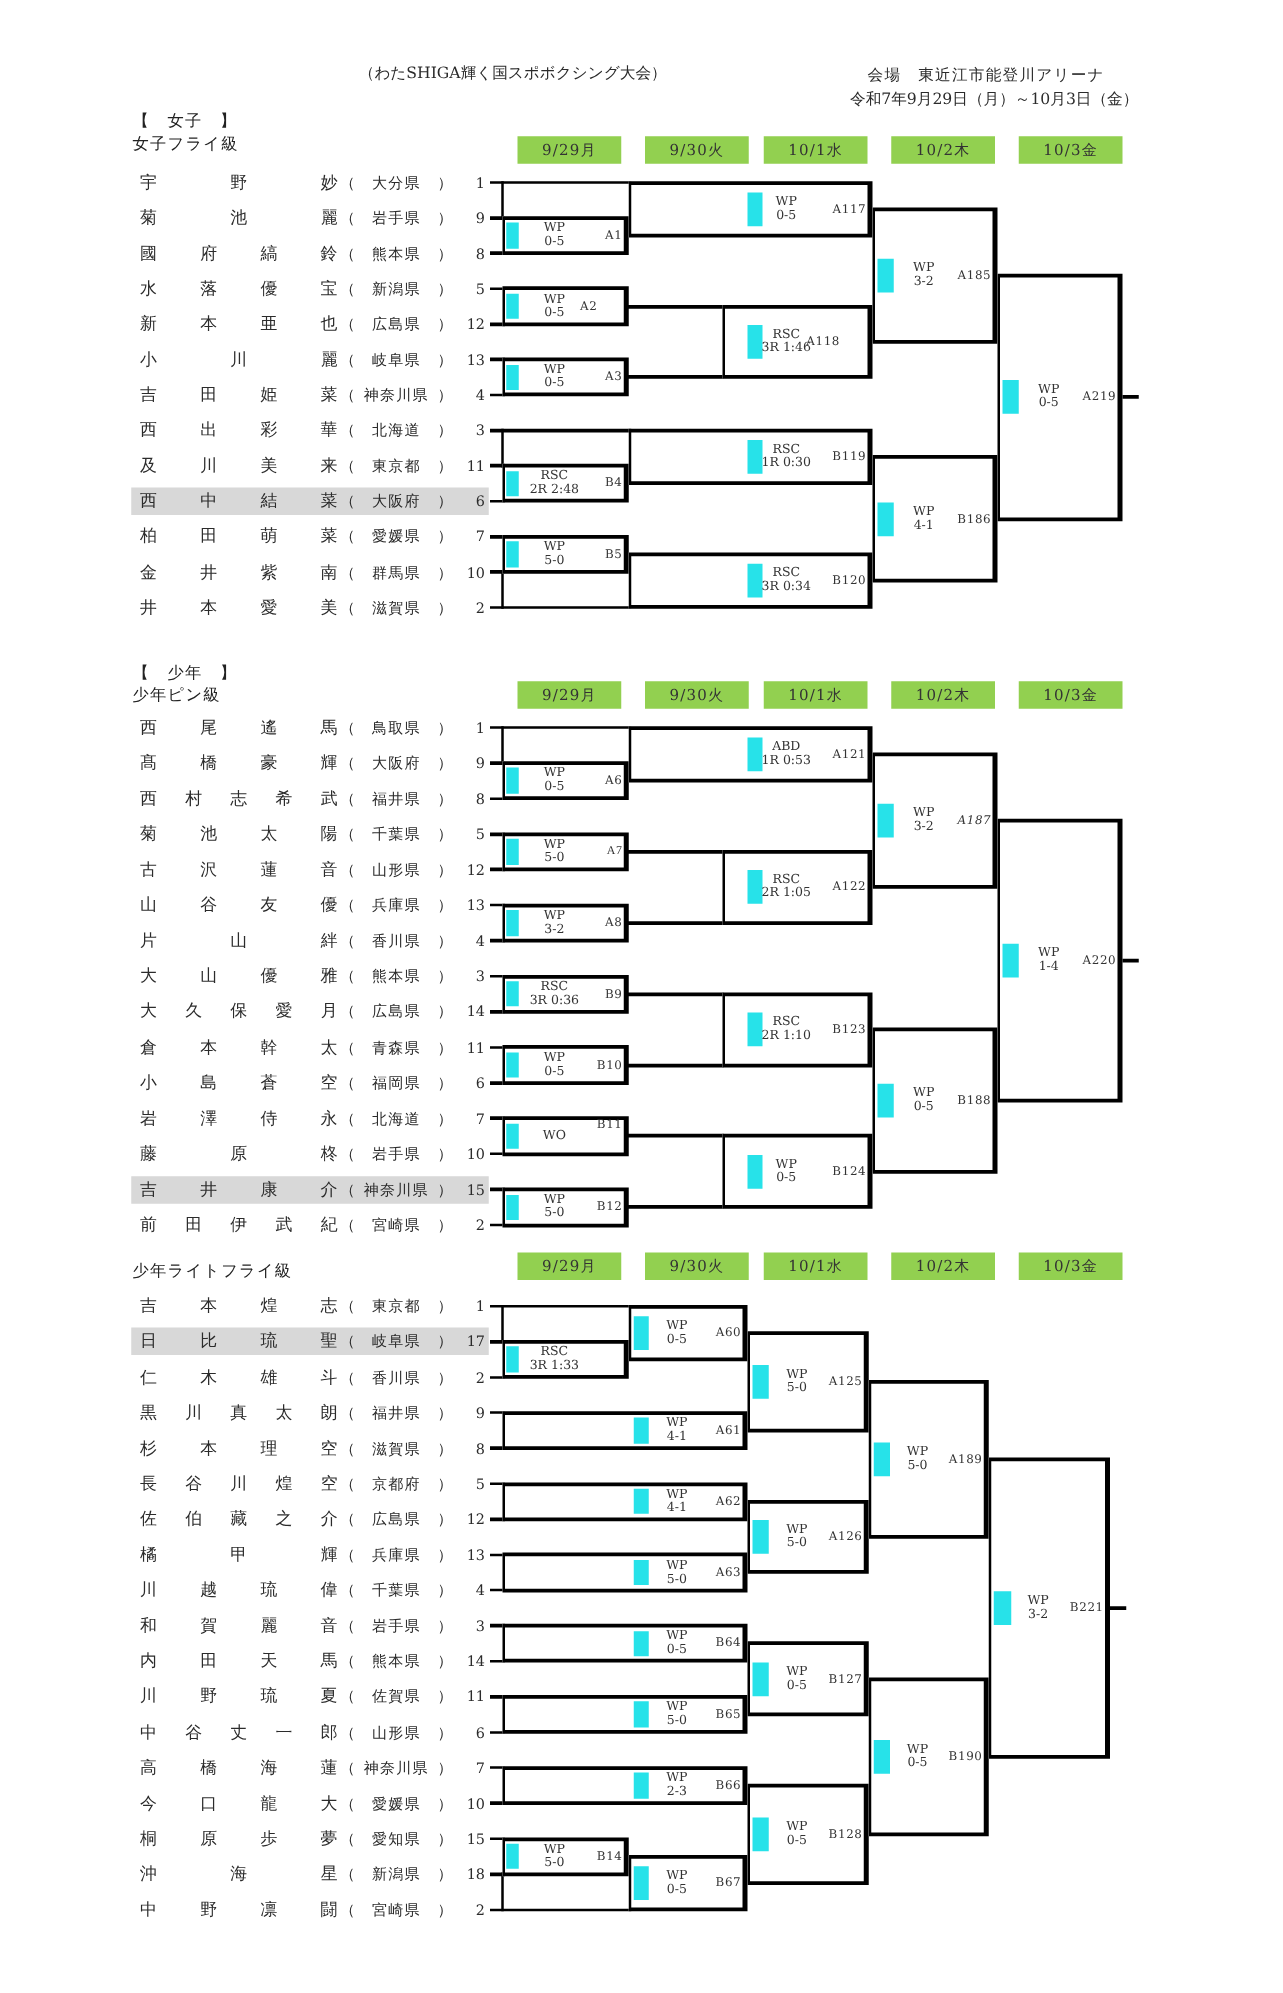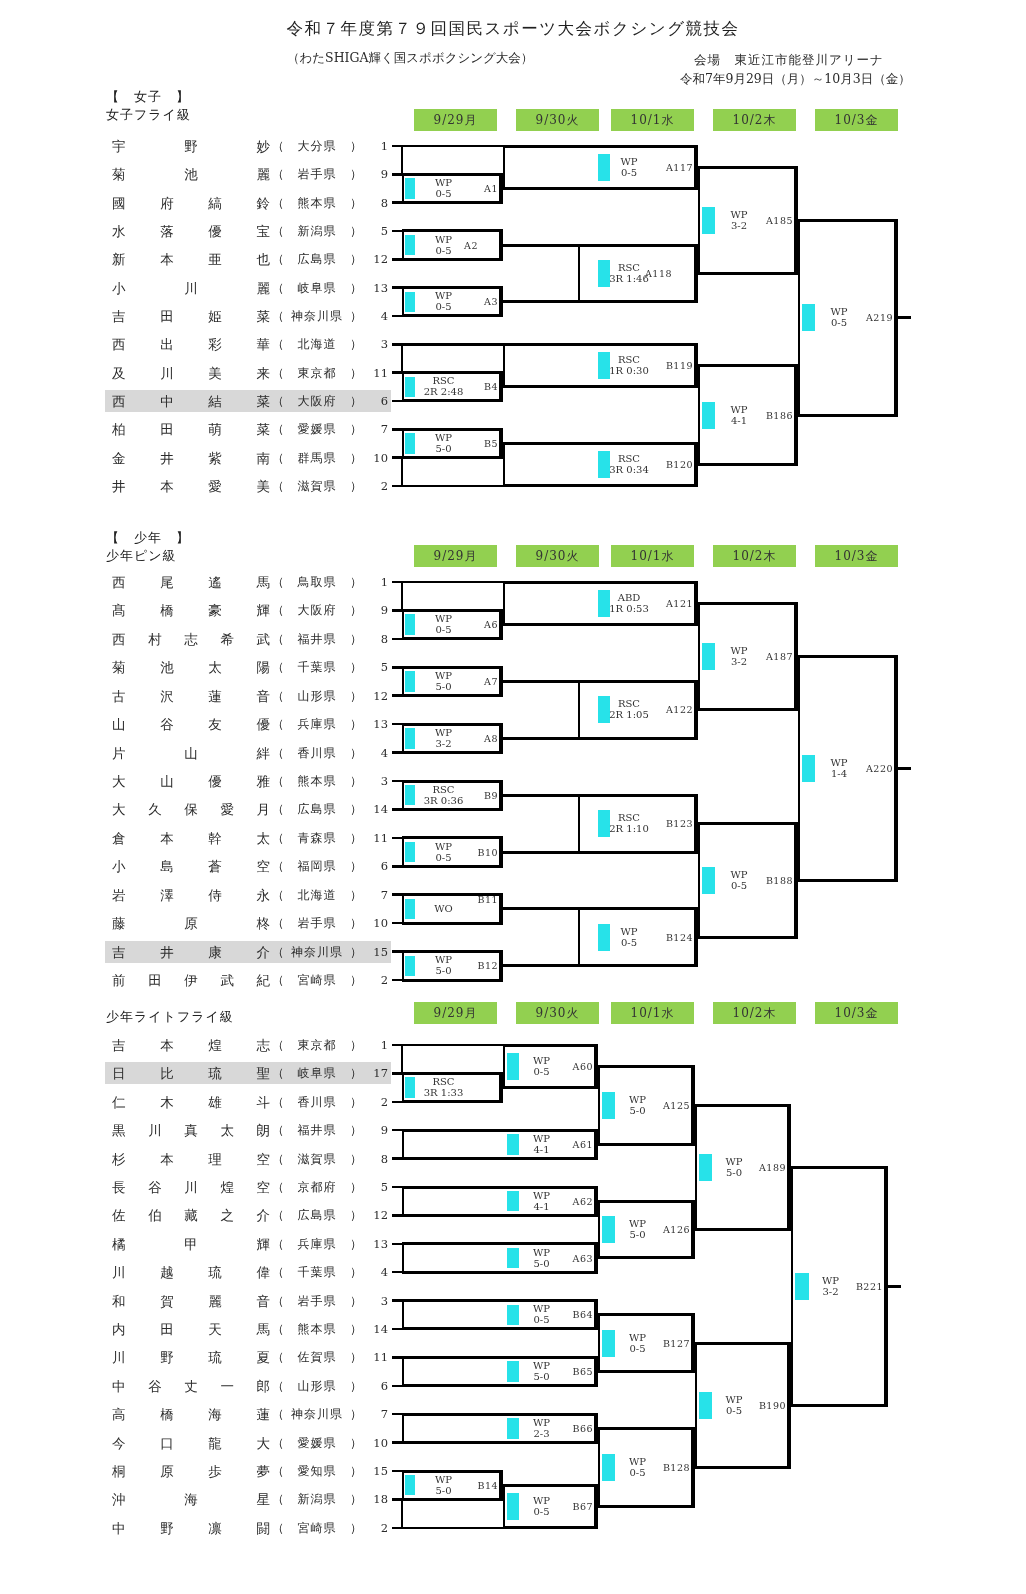--- a/index.html
+++ b/index.html
@@ -27,21 +27,20 @@
           border:2px solid #000; border-top-width:3px; border-bottom-width:3px; border-right-width:4px; }
   .cyan { position:absolute; }
   .mres { position:absolute; font-size:10px; line-height:11px; text-align:center;
           white-space:pre-line; color:#333; }
   .mid  { position:absolute; font-size:9.5px; color:#333; text-align:right; letter-spacing:0.5px; }
 </style>
 </head>
 <body>
 
 <div class="page">
-  <div class="title">令和７年度第７９回国民スポーツ大会ボクシング競技会</div>
   <div class="subtitle">（わたSHIGA輝く国スポボクシング大会）</div>
   <div class="venue">会場　東近江市能登川アリーナ</div>
   <div class="dates">令和7年9月29日（月）～10月3日（金）</div>
   <div id="bracket-root">
       <div class="sec-label" style="left: 106px; top: 88px;">【　女子　】</div>
       <div class="sec-label" style="left: 106px; top: 106px;">女子フライ級</div>
       <div class="badge" style="left: 414px; top: 109px; width: 83px; height: 22px; background: rgb(146, 208, 80);">9/29月</div>
       <div class="badge" style="left: 516px; top: 109px; width: 83px; height: 22px; background: rgb(146, 208, 80);">9/30火</div>
       <div class="badge" style="left: 611px; top: 109px; width: 83px; height: 22px; background: rgb(146, 208, 80);">10/1水</div>
       <div class="badge" style="left: 713px; top: 109px; width: 83px; height: 22px; background: rgb(146, 208, 80);">10/2木</div>
@@ -486,21 +485,21 @@
       <div class="bline" style="left: 401px; top: 581px; width: 2px; height: 30.43px;"></div>
       <div class="mbox" style="left: 402px; top: 608.93px; width: 101px; height: 31.43px;"></div>
       <div class="cyan" style="left: 405px; top: 614.43px; width: 10px; height: 20.43px; background: rgb(39, 226, 233);"></div>
       <div class="mres" style="left: 401.5px; top: 613.145px; width: 84px; height: 22px;">WP
 0-5</div>
       <div class="mid" style="left: 456px; top: 619.145px; width: 42px; height: 11px;">A6</div>
       <div class="mbox" style="left: 402px; top: 665.79px; width: 101px; height: 31.43px;"></div>
       <div class="cyan" style="left: 405px; top: 671.29px; width: 10px; height: 20.43px; background: rgb(39, 226, 233);"></div>
       <div class="mres" style="left: 401.5px; top: 670.005px; width: 84px; height: 22px;">WP
 5-0</div>
-      <div class="mid" style="left: 456px; top: 676.005px; width: 42px; height: 11px;">A7</div>
+      <div class="mid" style="left: 456px; top: 676.005px; width: 42px; height: 11px; font-family: Liberation Serif, serif;">A7</div>
       <div class="bline" style="left: 502px; top: 680.005px; width: 77px; height: 3px;"></div>
       <div class="mbox" style="left: 402px; top: 722.65px; width: 101px; height: 31.43px;"></div>
       <div class="cyan" style="left: 405px; top: 728.15px; width: 10px; height: 20.43px; background: rgb(39, 226, 233);"></div>
       <div class="mres" style="left: 401.5px; top: 726.865px; width: 84px; height: 22px;">WP
 3-2</div>
       <div class="mid" style="left: 456px; top: 732.865px; width: 42px; height: 11px;">A8</div>
       <div class="bline" style="left: 502px; top: 736.865px; width: 77px; height: 3px;"></div>
       <div class="mbox" style="left: 402px; top: 779.51px; width: 101px; height: 31.43px;"></div>
       <div class="cyan" style="left: 405px; top: 785.01px; width: 10px; height: 20.43px; background: rgb(39, 226, 233);"></div>
       <div class="mres" style="left: 401.5px; top: 783.725px; width: 84px; height: 22px;">RSC
@@ -541,21 +540,21 @@
       <div class="mid" style="left: 651px; top: 818.155px; width: 42px; height: 11px;">B123</div>
       <div class="mbox" style="left: 578px; top: 907.445px; width: 120px; height: 59.86px;"></div>
       <div class="cyan" style="left: 598px; top: 923.875px; width: 12px; height: 27px; background: rgb(39, 226, 233);"></div>
       <div class="mres" style="left: 587px; top: 925.875px; width: 84px; height: 22px;">WP
 0-5</div>
       <div class="mid" style="left: 651px; top: 931.875px; width: 42px; height: 11px;">B124</div>
       <div class="mbox" style="left: 698px; top: 601.822px; width: 100px; height: 109.612px;"></div>
       <div class="cyan" style="left: 702px; top: 643.129px; width: 13px; height: 27px; background: rgb(39, 226, 233);"></div>
       <div class="mres" style="left: 697px; top: 645.129px; width: 84px; height: 22px;">WP
 3-2</div>
-      <div class="mid" style="left: 751px; top: 651.129px; width: 42px; height: 11px;">A187</div>
+      <div class="mid" style="left: 751px; top: 651.129px; width: 42px; height: 11px; font-style: italic;">A187</div>
       <div class="mbox" style="left: 698px; top: 822.155px; width: 100px; height: 116.72px;"></div>
       <div class="cyan" style="left: 702px; top: 867.015px; width: 13px; height: 27px; background: rgb(39, 226, 233);"></div>
       <div class="mres" style="left: 697px; top: 869.015px; width: 84px; height: 22px;">WP
 0-5</div>
       <div class="mid" style="left: 751px; top: 875.015px; width: 42px; height: 11px;">B188</div>
       <div class="mbox" style="left: 798px; top: 655.129px; width: 100px; height: 226.886px;"></div>
       <div class="cyan" style="left: 802px; top: 755.072px; width: 13px; height: 27px; background: rgb(39, 226, 233);"></div>
       <div class="mres" style="left: 797px; top: 757.072px; width: 84px; height: 22px;">WP
 1-4</div>
       <div class="mid" style="left: 851px; top: 763.072px; width: 42px; height: 11px; text-align: right;">A220</div>

